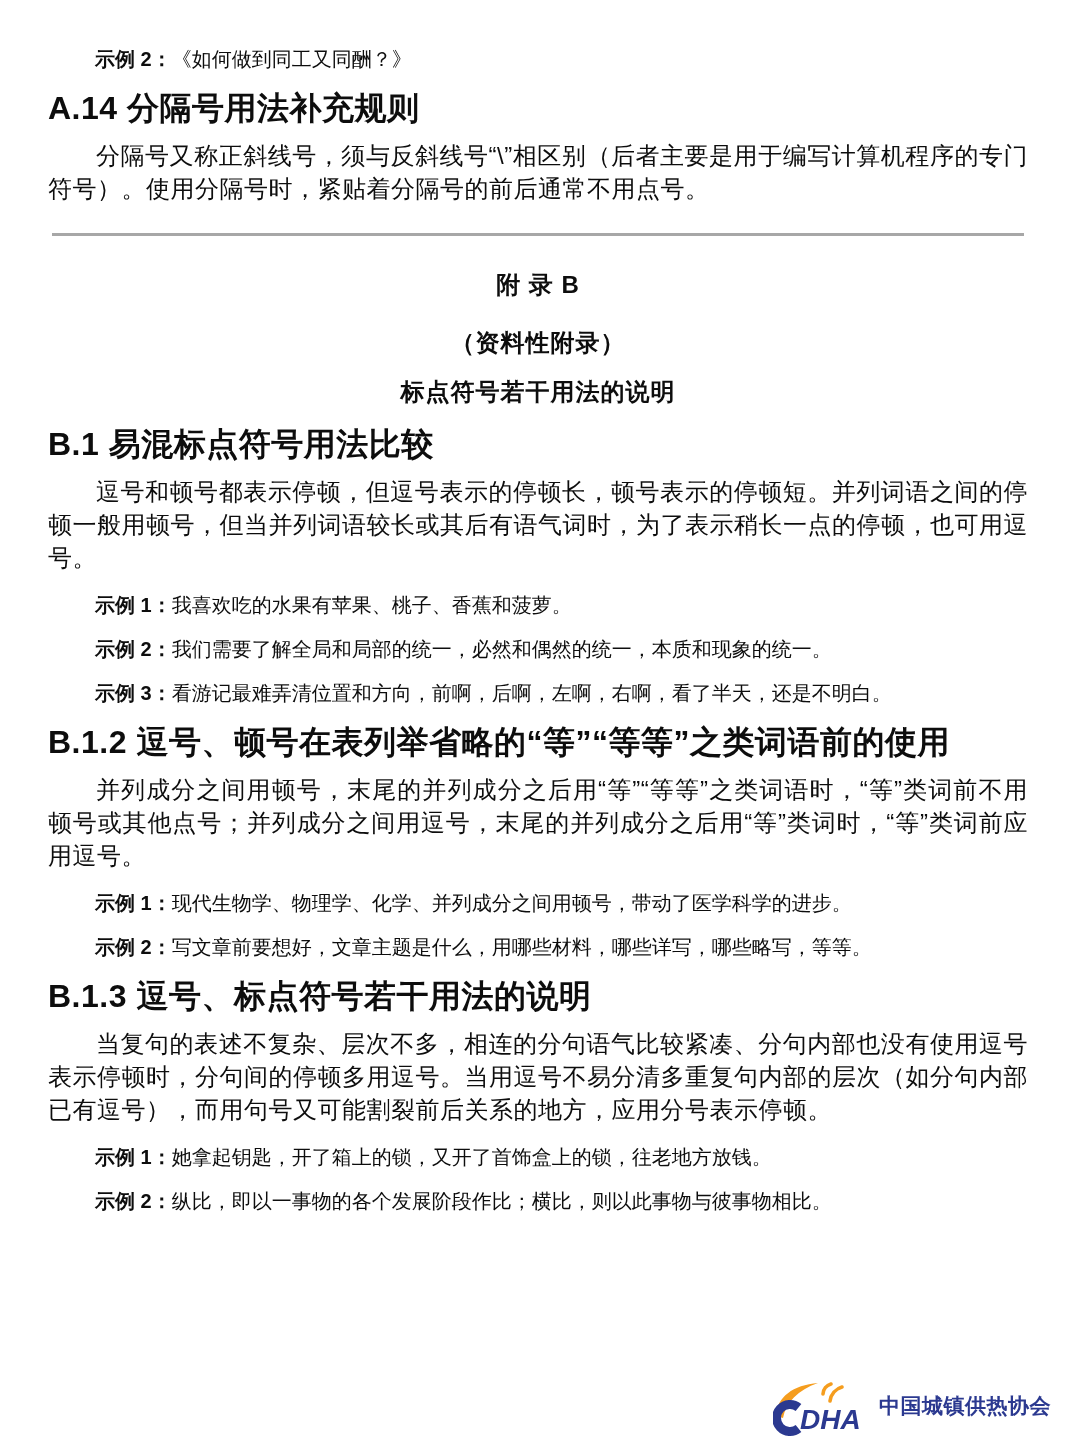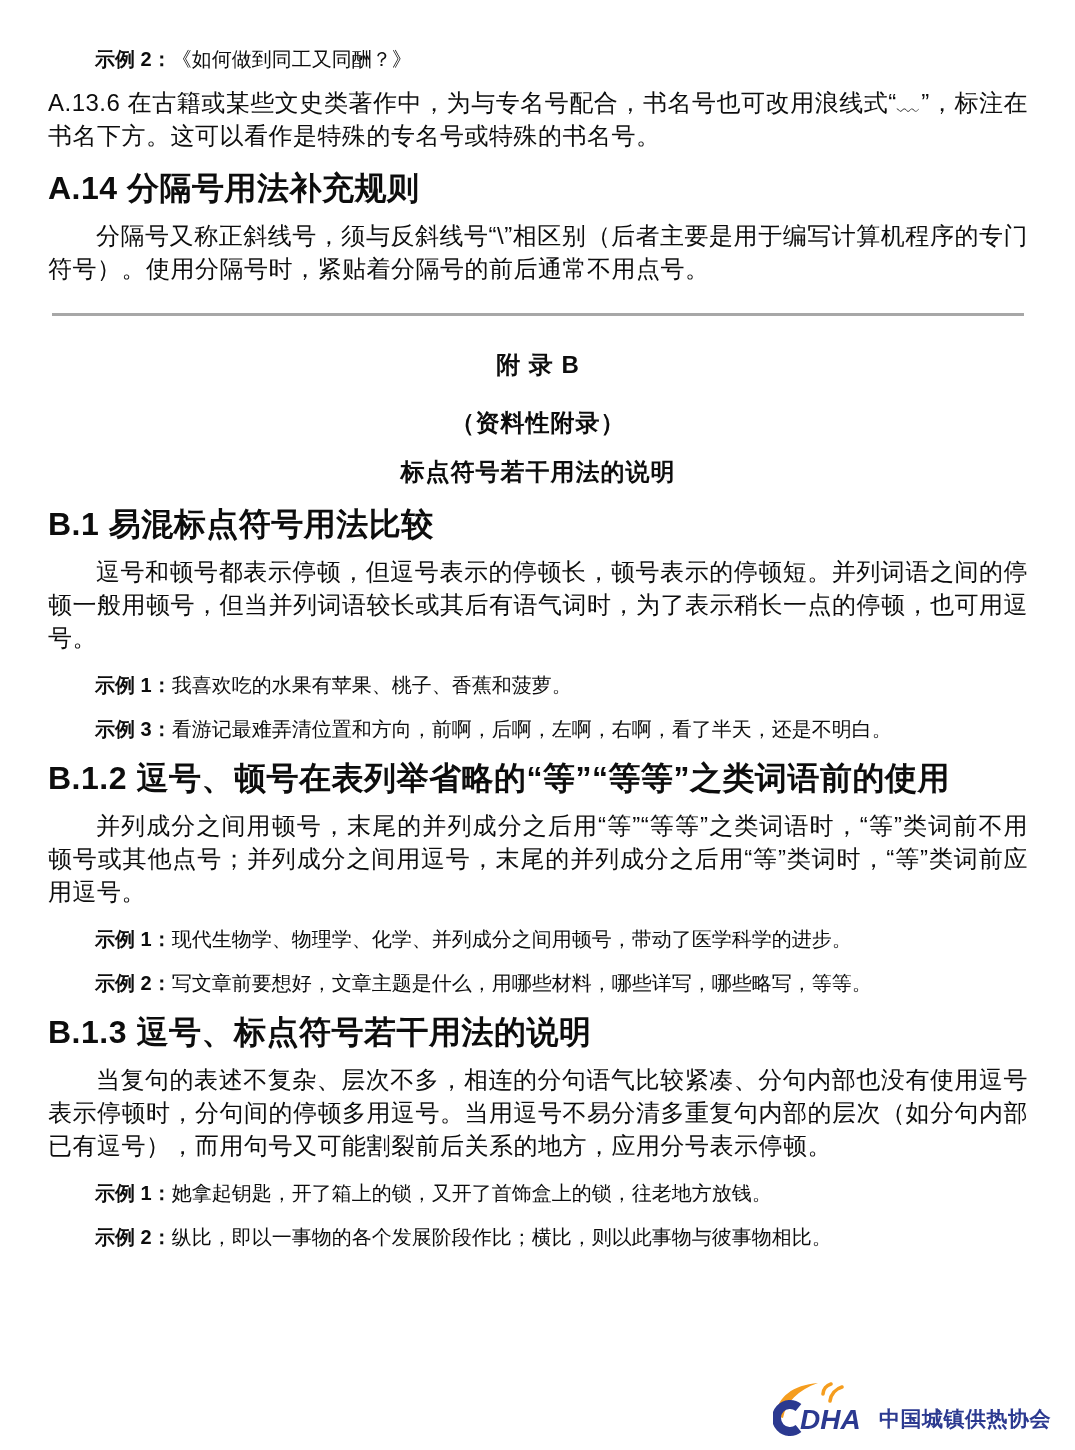--- a/index.html
+++ b/index.html
@@ -54,57 +54,57 @@
     letter-spacing: 1px;
   }
   .center-title.t1 { margin-top: 32px; }
   .center-title.t2 { margin-top: 25px; }
   .center-title.t3 { margin-top: 16px; }
   .logo {
     position: absolute;
     right: 24px;
     bottom: 10px;
     display: flex;
-    align-items: flex-end;
+    align-items: center;
   }
   .logo svg { display: block; }
   .org-name {
     font-weight: 700;
     font-size: 21px;
     line-height: 24px;
     color: #2b3990;
     margin: 0 0 9px 10px;
     letter-spacing: 0.5px;
     white-space: nowrap;
   }
 </style>
 </head>
 <body>
 
 <div class="page">
   <div class="content">
 
     <p class="example first"><span class="ex-label">示例 2：</span><span>《如何做到同工又同酬？》</span></p>
 
-    <p class="para">A.13.6 在古籍或某些文史类著作中，为与专名号配合，书名号也可改用浪线式“﹏”，标注在书名下方。这可以看作是特殊的专名号或特殊的书名号。</p>
 
     <h2 class="heading">A.14 分隔号用法补充规则</h2>
 
     <p class="para indent">分隔号又称正斜线号，须与反斜线号“\”相区别（后者主要是用于编写计算机程序的专门符号）。使用分隔号时，紧贴着分隔号的前后通常不用点号。</p>
 
     <hr class="divider">
 
     <h1 class="center-title t1">附 录 B</h1>
     <h2 class="center-title t2">（资料性附录）</h2>
     <h2 class="center-title t3">标点符号若干用法的说明</h2>
 
     <h2 class="heading">B.1 易混标点符号用法比较</h2>
 
     <p class="para indent">逗号和顿号都表示停顿，但逗号表示的停顿长，顿号表示的停顿短。并列词语之间的停顿一般用顿号，但当并列词语较长或其后有语气词时，为了表示稍长一点的停顿，也可用逗号。</p>
     <p class="example"><span class="ex-label">示例 1：</span><span>我喜欢吃的水果有苹果、桃子、香蕉和菠萝。</span></p>
+    <p class="example"><span class="ex-label">示例 2：</span><span>我们需要了解全局和局部的统一，必然和偶然的统一，本质和现象的统一。</span></p>
     <p class="example"><span class="ex-label">示例 3：</span><span>看游记最难弄清位置和方向，前啊，后啊，左啊，右啊，看了半天，还是不明白。</span></p>
 
     <h3 class="heading">B.1.2 逗号、顿号在表列举省略的“等”“等等”之类词语前的使用</h3>
     <p class="para indent">并列成分之间用顿号，末尾的并列成分之后用“等”“等等”之类词语时，“等”类词前不用顿号或其他点号；并列成分之间用逗号，末尾的并列成分之后用“等”类词时，“等”类词前应用逗号。</p>
     <p class="example"><span class="ex-label">示例 1：</span><span>现代生物学、物理学、化学、并列成分之间用顿号，带动了医学科学的进步。</span></p>
     <p class="example"><span class="ex-label">示例 2：</span><span>写文章前要想好，文章主题是什么，用哪些材料，哪些详写，哪些略写，等等。</span></p>
 
     <h3 class="heading">B.1.3 逗号、标点符号若干用法的说明</h3>
     <p class="para indent">当复句的表述不复杂、层次不多，相连的分句语气比较紧凑、分句内部也没有使用逗号表示停顿时，分句间的停顿多用逗号。当用逗号不易分清多重复句内部的层次（如分句内部已有逗号），而用句号又可能割裂前后关系的地方，应用分号表示停顿。</p>
     <p class="example"><span class="ex-label">示例 1：</span><span>她拿起钥匙，开了箱上的锁，又开了首饰盒上的锁，往老地方放钱。</span></p>

